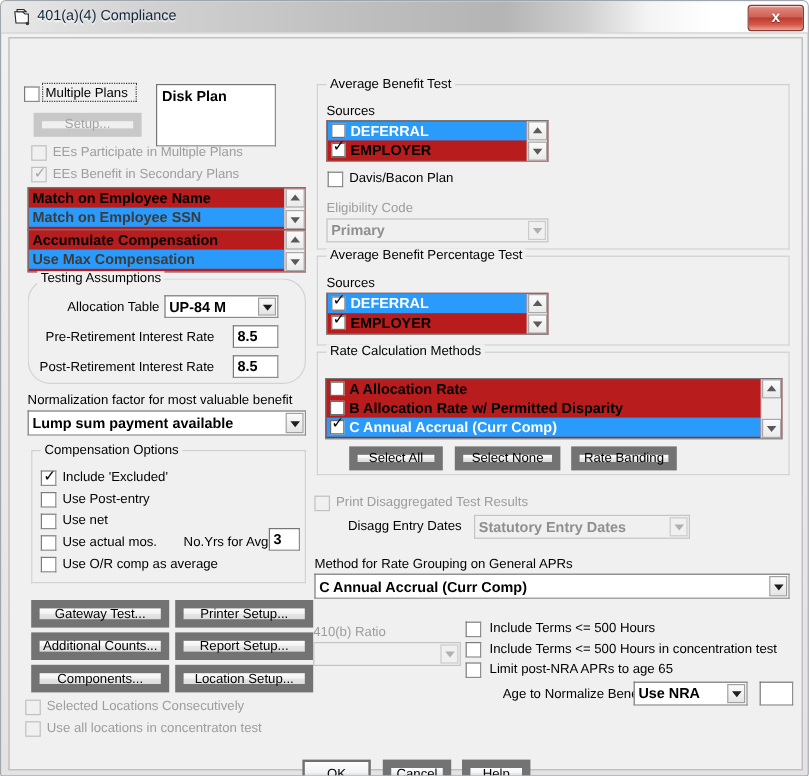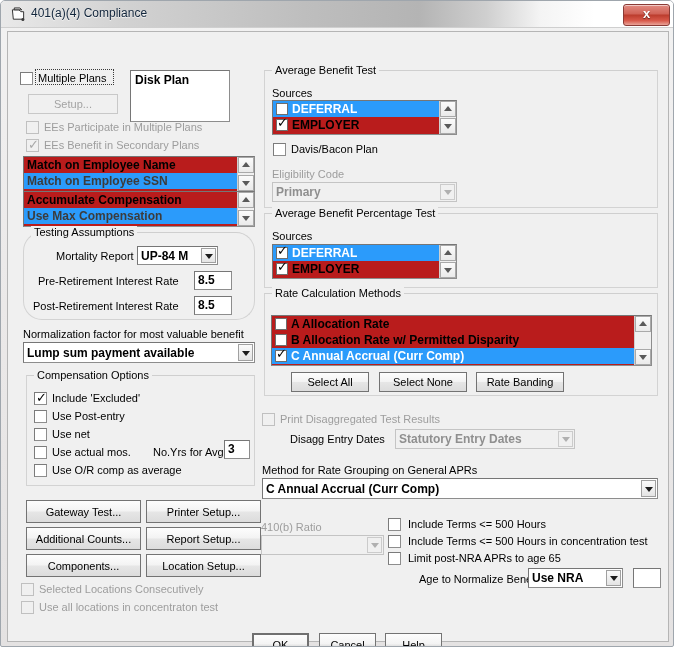--- a/index.html
+++ b/index.html
@@ -108,21 +108,21 @@
     position:absolute;
     border: 1px dotted #3a3a3a;
     box-sizing: border-box;
   }
 
   
   .btn {
     position: absolute;
     box-sizing: border-box;
     background: linear-gradient(to bottom,#fdfdfd 0%,#f3f3f3 48%,#e6e6e6 52%,#dcdcdc 100%);
-    border: 1px solid #737373;
+    border: 7px solid #737373;
     color: #000; font-size: 11px;
     text-align:center; white-space: nowrap;
     cursor: pointer;
     display:flex; align-items:center; justify-content:center;
   }
   .btn.dis { color:#a3a3a3; background:#f0f0f0; border-color:#c8c8c8; }
   .btn.default {
     border: 2px solid #707070;
   }
 
@@ -294,22 +294,22 @@
       </div>
       <div class="vscroll">
         <div class="sbtn up"></div>
         <div class="sbtn dn"></div>
       </div>
     </div>
 
     <div class="group" style="left:15px; top:200px; width:232px; height:88px;border-radius:19px;">
       <div class="gtitle">Testing Assumptions</div>
     </div>
-    <div class="lbl" style="left:48px; top:218px;">Mortality Report</div>
-    <div class="combo" style="left:129px; top:214px; width:81px; height:19px;">
+    <div class="lbl" style="left:48px; top:218px;">Allocation Table</div>
+    <div class="combo" style="left:129px; top:214px; width:95px; height:19px;">
       <div class="cval">UP-84 M</div>
       <div class="arrowbtn"></div>
     </div>
     <div class="lbl" style="left:30px; top:243px;">Pre-Retirement Interest Rate</div>
     <div class="txt" style="left:186px; top:239px; width:38px; height:19px;">8.5</div>
     <div class="lbl" style="left:25px; top:268px;">Post-Retirement Interest Rate</div>
     <div class="txt" style="left:186px; top:264px; width:38px; height:19px;">8.5</div>
 
     <div class="lbl" style="left:15px; top:296px;">Normalization factor for most valuable benefit</div>
     <div class="combo" style="left:15px; top:310px; width:232px; height:21px;">

